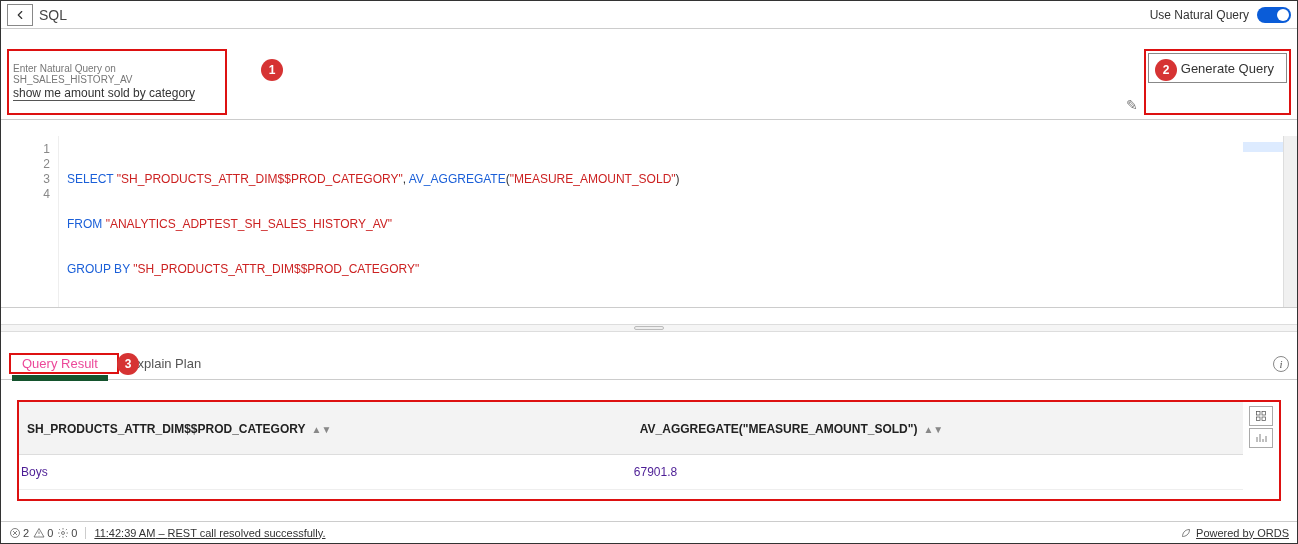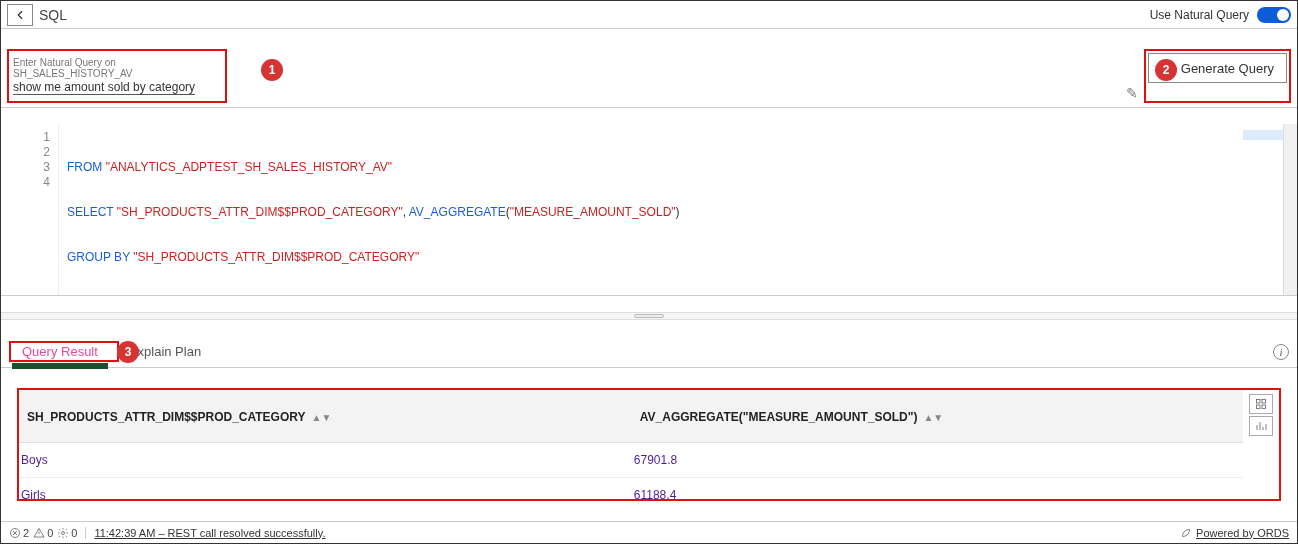--- a/index.html
+++ b/index.html
@@ -12,21 +12,21 @@
 .back-btn { width:26px; height:22px; border:1px solid #888; background:#fff; display:flex; align-items:center; justify-content:center; cursor:pointer; }
 .back-btn svg { width:14px; height:14px; stroke:#333; }
 .title-sql { margin-left:6px; font-size:14px; color:#444; }
 .topbar-spacer { flex:1; }
 .nat-query-label { font-size:12px; color:#333; margin-right:8px; }
 .toggle { width:34px; height:16px; border-radius:8px; background:#0a5cd8; position:relative; cursor:pointer; }
 .toggle::after { content:""; position:absolute; right:2px; top:2px; width:12px; height:12px; border-radius:50%; background:#fff; }
 
 
 .queryrow { display:flex; align-items:stretch; border-bottom:1px solid #ccc; padding:4px 6px; position:relative; }
-.nat-input-box { width:220px; border:2px solid #d11; padding:6px 4px; margin-right:4px; }
+.nat-input-box { width:220px; border:2px solid #d11; padding:12px 4px; margin-right:4px; }
 .nat-input-caption { font-size:10px; color:#777; }
 .nat-input-value { font-size:12px; color:#333; border-bottom:1px solid #555; display:inline-block; }
 .numbadge { width:22px; height:22px; border-radius:50%; background:#d63333; color:#fff; font-size:12px; display:flex; align-items:center; justify-content:center; font-weight:bold; }
 .badge1 { position:absolute; left:260px; top:14px; }
 .badge2 { position:absolute; right:120px; top:14px; }
 .queryrow-spacer { flex:1; }
 .pencil { align-self:flex-end; margin:0 6px 2px 0; color:#777; font-size:14px; }
 .gen-btn-wrap { border:2px solid #d11; padding:2px; }
 .gen-btn { height:30px; border:1px solid #888; background:#fff; padding:0 12px; display:flex; align-items:center; gap:6px; cursor:pointer; font-size:13px; color:#333; }
 .gen-btn svg { width:14px; height:14px; fill:#333; }
@@ -119,22 +119,22 @@
 
 
   <div class="editor">
     <div class="gutter">
       <div>1</div>
       <div>2</div>
       <div>3</div>
       <div>4</div>
     </div>
     <div class="code">
+      <div class="line"><span class="kw">SELECT</span> <span class="str">"SH_PRODUCTS_ATTR_DIM$$PROD_CATEGORY"</span><span class="punc">, </span><span class="fn">AV_AGGREGATE</span><span class="punc">(</span><span class="str">"MEASURE_AMOUNT_SOLD"</span><span class="punc">)</span></div>
       <div class="line"><span class="kw">FROM</span> <span class="str">"ANALYTICS_ADPTEST_SH_SALES_HISTORY_AV"</span></div>
-      <div class="line"><span class="kw">SELECT</span> <span class="str">"SH_PRODUCTS_ATTR_DIM$$PROD_CATEGORY"</span><span class="punc">, </span><span class="fn">AV_AGGREGATE</span><span class="punc">(</span><span class="str">"MEASURE_AMOUNT_SOLD"</span><span class="punc">)</span></div>
       <div class="line"><span class="kw">GROUP BY</span> <span class="str">"SH_PRODUCTS_ATTR_DIM$$PROD_CATEGORY"</span></div>
       
     </div>
     <div class="minimap"></div>
     <div class="editor-scroll"></div>
   </div>
 
   <div class="splitter">
       <div class="handle"></div>
     </div>

